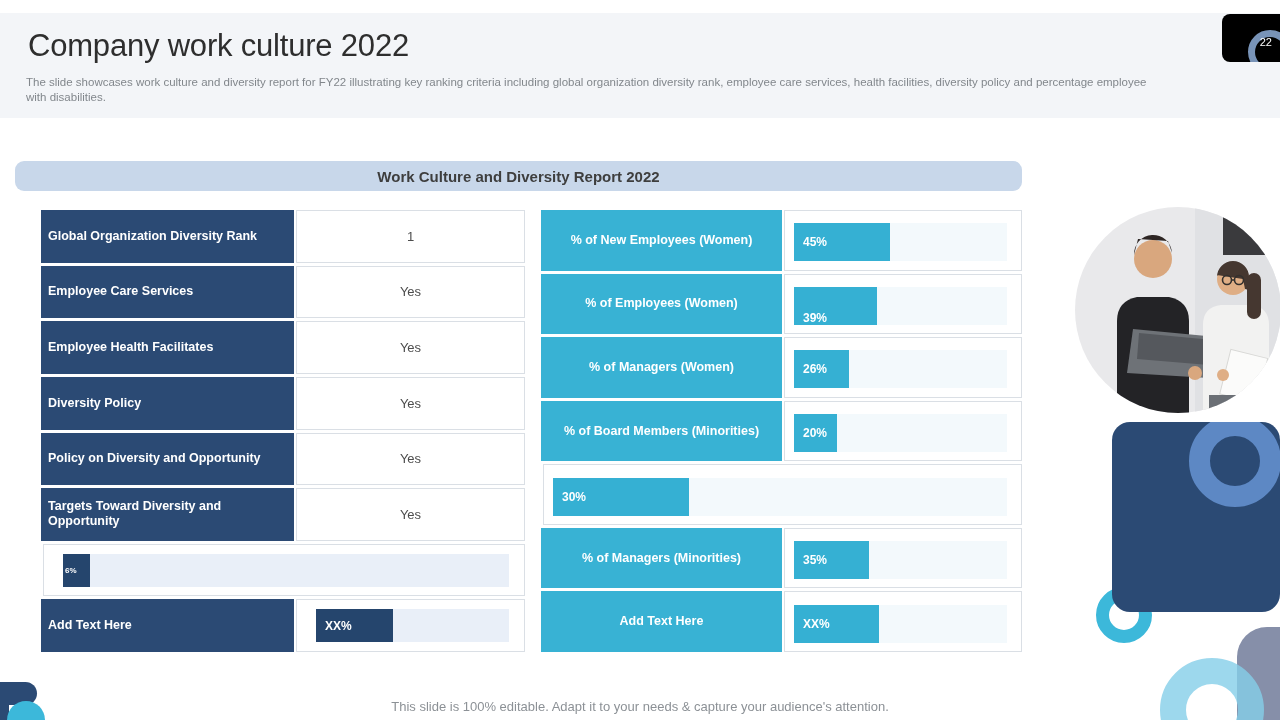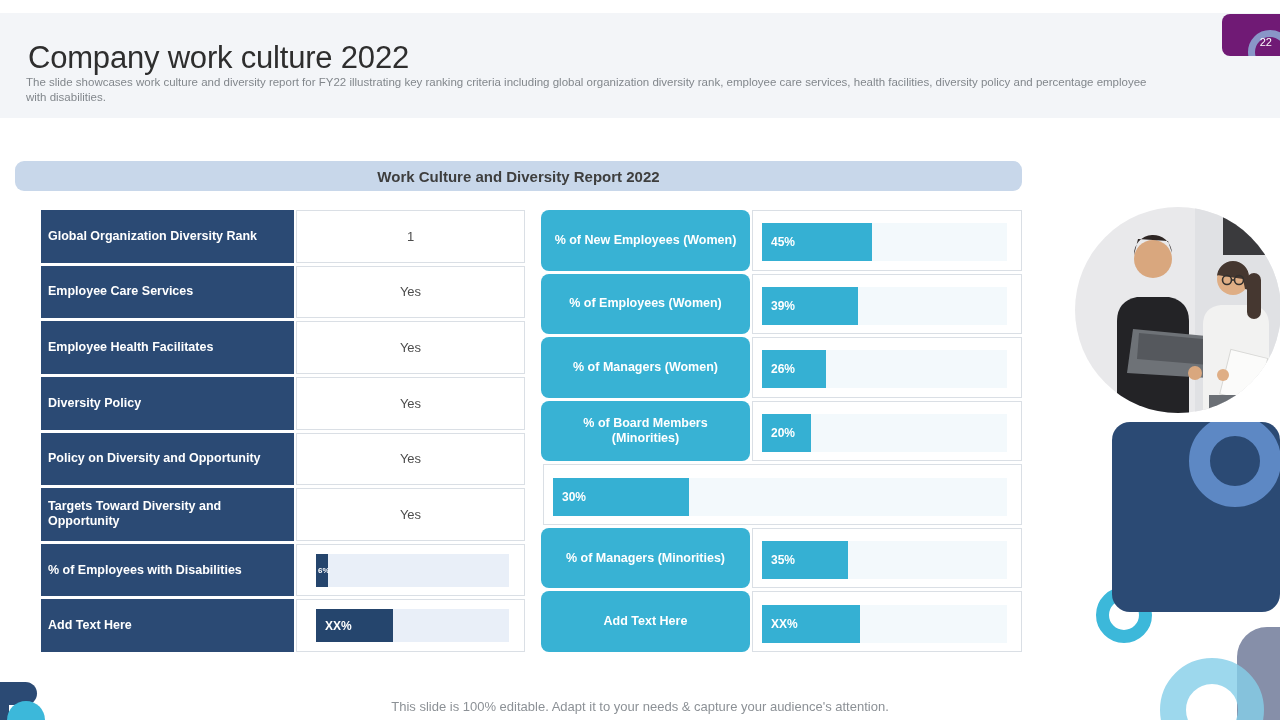--- a/index.html
+++ b/index.html
@@ -3,37 +3,37 @@
 <meta charset="utf-8">
 <style>
   * { margin:0; padding:0; box-sizing:border-box; }
   html,body { width:1280px; height:720px; }
   body {
     position:relative; width:1280px; height:720px; overflow:hidden;
     background:#ffffff; font-family:"Liberation Sans", sans-serif;
   }
   
   .gray-band { position:absolute; left:0; top:13px; width:1280px; height:105px; background:#f3f5f8; }
-  .title { position:absolute; left:28px; top:40px; font-size:31px; font-weight:400; color:#2e2e2e; letter-spacing:-0.2px; }
+  .title { position:absolute; left:28px; top:28px; font-size:31px; font-weight:400; color:#2e2e2e; letter-spacing:-0.2px; }
   .subtitle { position:absolute; left:26px; top:75px; width:1125px; font-size:11.5px; line-height:15px; color:#82878c; }
-  .page-badge { position:absolute; left:1222px; top:14px; width:58px; height:42px; background:#701a75; border-radius:8px 0 0 8px; overflow:hidden;padding-left:28px; }
+  .page-badge { position:absolute; left:1222px; top:14px; width:58px; height:48px; background:#000000; border-radius:8px 0 0 8px; overflow:hidden;padding-left:28px; }
   .badge-ring { position:absolute; left:26px; top:16px; width:44px; height:44px; border:7px solid rgba(141,173,215,0.85); border-radius:50%; }
   .badge-num { position:absolute; right:8px; top:22px; font-size:11px; color:#ffffff; }
   
   .banner { position:absolute; left:15px; top:161px; width:1007px; height:30px; background:#c8d7ea; border-radius:9px;
             display:flex; align-items:center; justify-content:center; }
   .banner span { font-size:15px; font-weight:700; color:#3e3e3e; }
   
   .tbl { position:absolute; top:210px; height:442px; display:flex; flex-direction:column; gap:3px; }
   .tbl-left  { left:15px;  width:510px;padding-left:26px; }
   .tbl-right { left:541px; width:481px; }
   .trow { flex:1; display:flex; min-height:0; }
   .lcell { width:253px; background:#2b4a74; color:#ffffff; font-size:12.5px; font-weight:700;
            display:flex; align-items:center; padding:4px 8px 4px 7px; line-height:15px; }
-  .tbl-right .lcell { width:209px; background:#38b2d4; justify-content:center; text-align:center; padding:4px 10px;border-radius:8px; }
+  .tbl-right .lcell { width:241px; background:#38b2d4; justify-content:center; text-align:center; padding:4px 10px; }
   .vcell { flex:1; margin-left:2px; background:#ffffff; border:1px solid #dadfe5;
            display:flex; align-items:center; justify-content:center; font-size:13px; color:#4d4d4d; }
   .vcell.bar-cell { justify-content:flex-start; padding:0 15px 0 19px; }
   .tbl-right .vcell.bar-cell { padding:4px 14px 0 9px; }
   .track { flex:1; height:33px; background:#e9eff8; position:relative; overflow:visible; }
   .tbl-right .track { height:38px; background:#f3f9fc; }
   .fill { height:100%; display:flex; align-items:center; }
   .fill.navy { background:#25456d; }
   .fill.teal { background:#35b0d3; }
   .bar-label { color:#ffffff; font-weight:700; font-size:12px; padding-left:9px; white-space:nowrap; overflow:visible; }
@@ -99,21 +99,20 @@
         <span>Yes</span>
       </div>
   </div>
   <div class="trow">
     <div class="lcell">Targets Toward Diversity and Opportunity</div>
     <div class="vcell">
         <span>Yes</span>
       </div>
   </div>
   <div class="trow">
-    <div class="lcell">% of Employees with Disabilities</div>
     <div class="vcell bar-cell">
       <div class="track">
         <div class="fill navy" style="width: 6%;">
           <span class="bar-label tiny">6%</span>
         </div>
       </div>
     </div>
   </div>
   <div class="trow">
     <div class="lcell">Add Text Here</div>
@@ -135,21 +134,21 @@
         <div class="fill teal" style="width: 45%;">
           <span class="bar-label">45%</span>
         </div>
       </div>
     </div>
   </div>
   <div class="trow">
     <div class="lcell">% of Employees (Women)</div>
     <div class="vcell bar-cell">
       <div class="track">
-        <div class="fill teal" style="width: 39%;">
+        <div class="fill teal" style="width: 39%; align-items: flex-end;">
           <span class="bar-label">39%</span>
         </div>
       </div>
     </div>
   </div>
   <div class="trow">
     <div class="lcell">% of Managers (Women)</div>
     <div class="vcell bar-cell">
       <div class="track">
         <div class="fill teal" style="width: 26%;">

